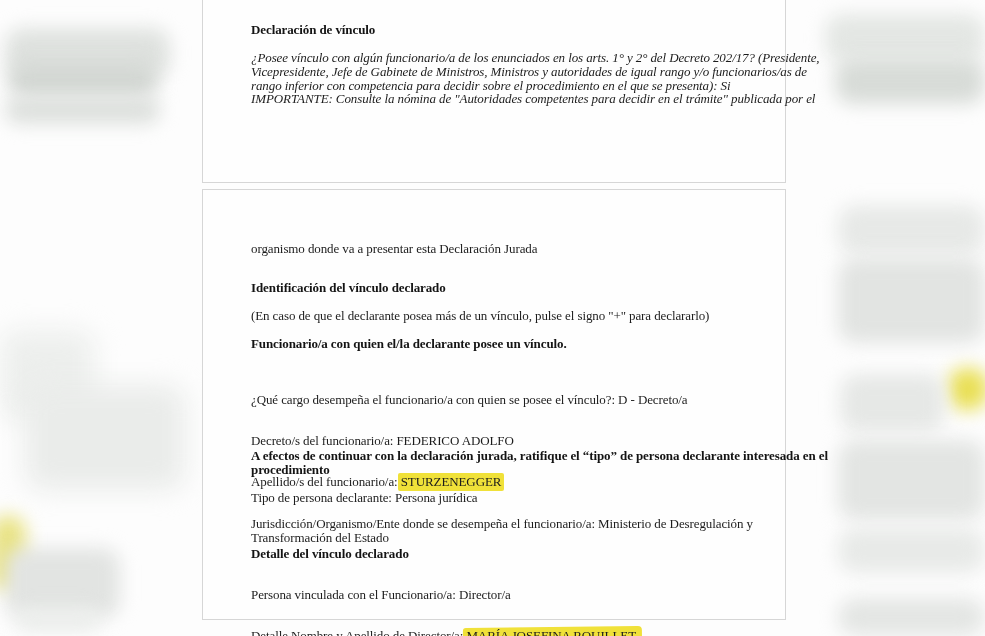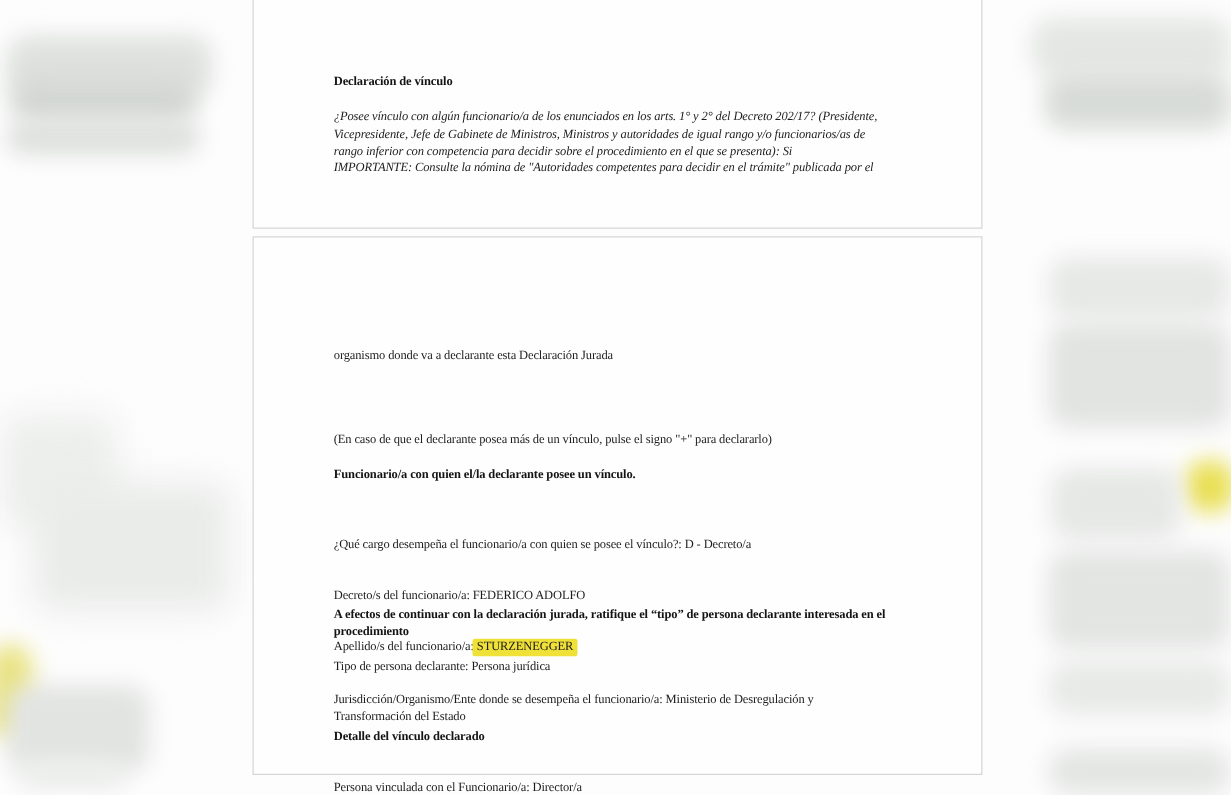--- a/index.html
+++ b/index.html
@@ -23,27 +23,26 @@
     left: 202px; width: 584px;
     background: #fefefe;
     border: 1px solid var(--page-border, #d6d6d6);
     box-sizing: border-box;
   }
   #page1 { top: -24px; height: 207px; }
   #page2 { top: 189px; height: 431px; }
 
   .doc-text {
     position: absolute;
-    left: 64px; width: 486px;
-    font-size: 10px;
+    left: 48px; width: 486px;
+    font-size: 13px;
     line-height: 13.8px;
     letter-spacing: -0.1px;
     white-space: pre;
     color: var(--text, #1c1c1c);
-    margin-top: 36px;
   }
   .multiline { white-space: pre; }
   .bold { font-weight: bold; color: #141414; }
 
   
   .hl { position: relative; z-index: 0; }
   .hl::before {
     content: "";
     position: absolute; z-index: -1;
     background: var(--highlight, #f0e139);
@@ -82,22 +81,23 @@
 
   <div class="page" id="page1">
     <div class="doc-text bold" style="top:46px;">Declaración de vínculo</div>
     <div class="doc-text multiline" style="top:74px;font-style:italic;">¿Posee vínculo con algún funcionario/a de los enunciados en los arts. 1° y 2° del Decreto 202/17? (Presidente,
 Vicepresidente, Jefe de Gabinete de Ministros, Ministros y autoridades de igual rango y/o funcionarios/as de
 rango inferior con competencia para decidir sobre el procedimiento en el que se presenta): Si
 IMPORTANTE: Consulte la nómina de "Autoridades competentes para decidir en el trámite" publicada por el</div>
   </div>
 
   <div class="page" id="page2">
-    <div class="doc-text" style="top:52px;">organismo donde va a declarante esta Declaración Jurada</div>
+    <div class="doc-text" style="top:52px;">organismo donde va a presentar esta Declaración Jurada</div>
 
+    <div class="doc-text bold" style="top:91px;">Identificación del vínculo declarado</div>
 
     <div class="doc-text" style="top:119px;">(En caso de que el declarante posea más de un vínculo, pulse el signo "+" para declararlo)</div>
 
     <div class="doc-text bold" style="top:147px;">Funcionario/a con quien el/la declarante posee un vínculo.</div>
 
     <div class="doc-text" style="top:175px;">
       <div>¿Qué cargo desempeña el funcionario/a con quien se posee el vínculo?: D - Decreto/a</div>
       <div>Decreto/s del funcionario/a: FEDERICO ADOLFO</div>
       <div><span>Apellido/s del funcionario/a: </span><span class="hl hl-flat">STURZENEGGER</span></div>
       <div class="multiline">Jurisdicción/Organismo/Ente donde se desempeña el funcionario/a: Ministerio de Desregulación y

